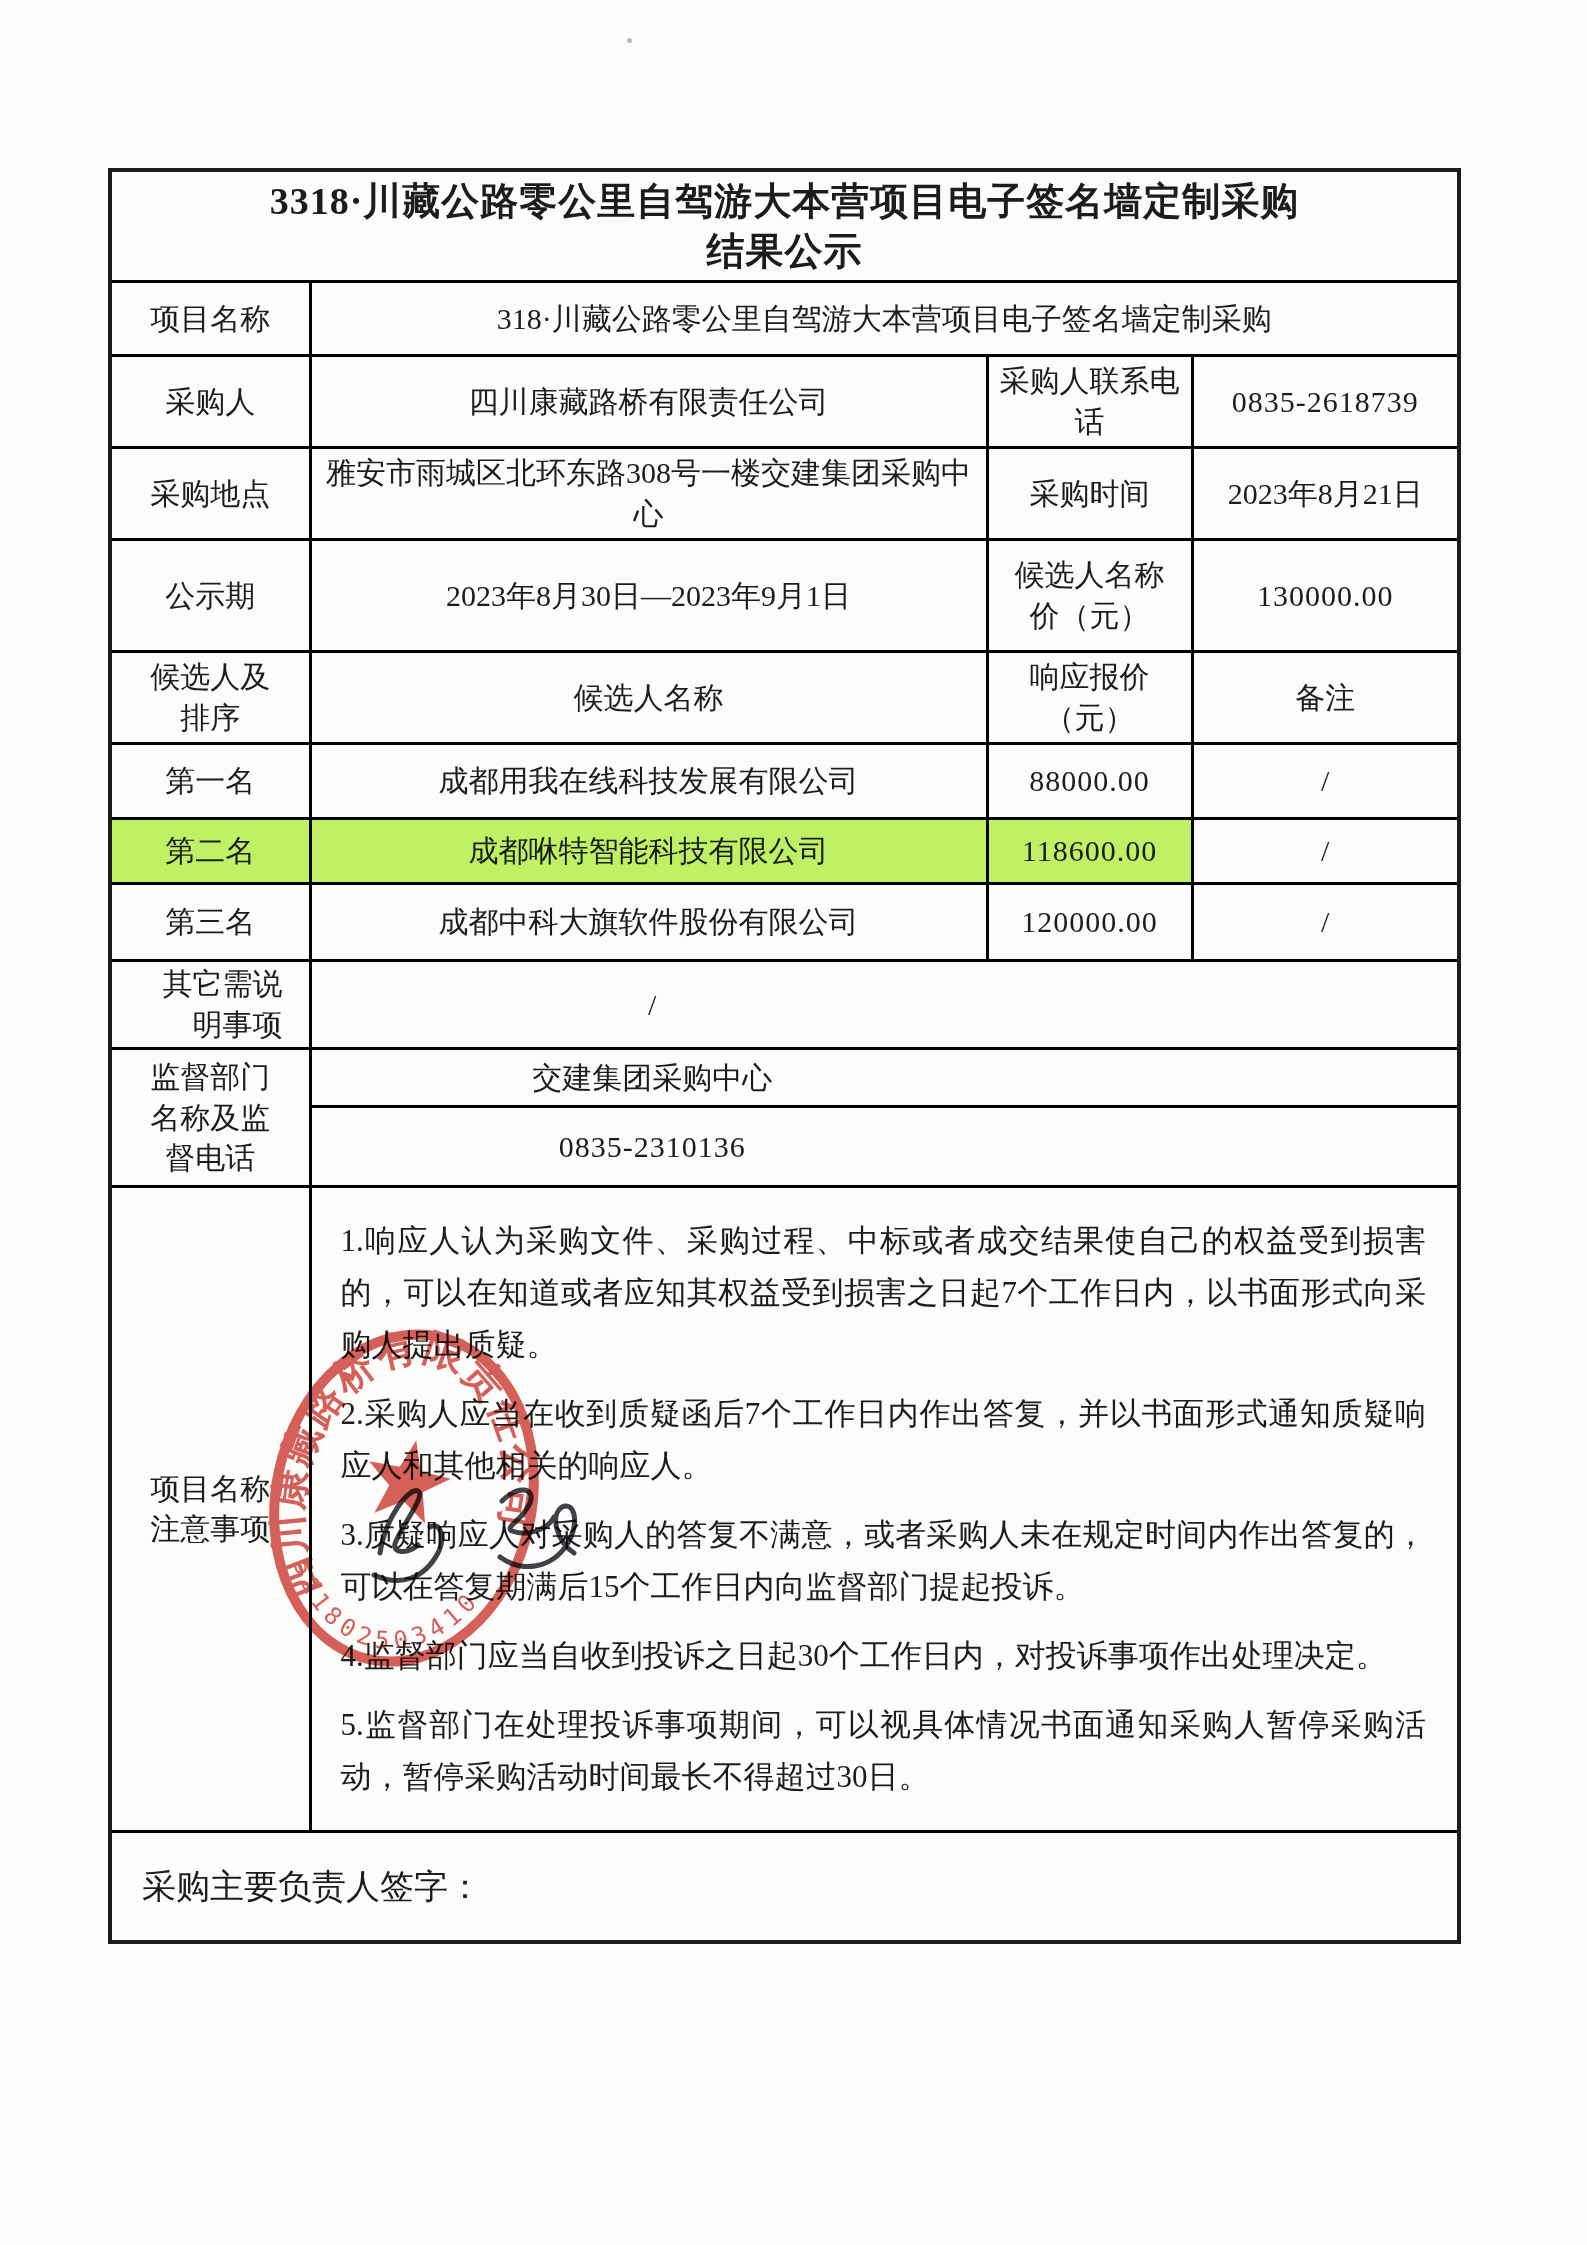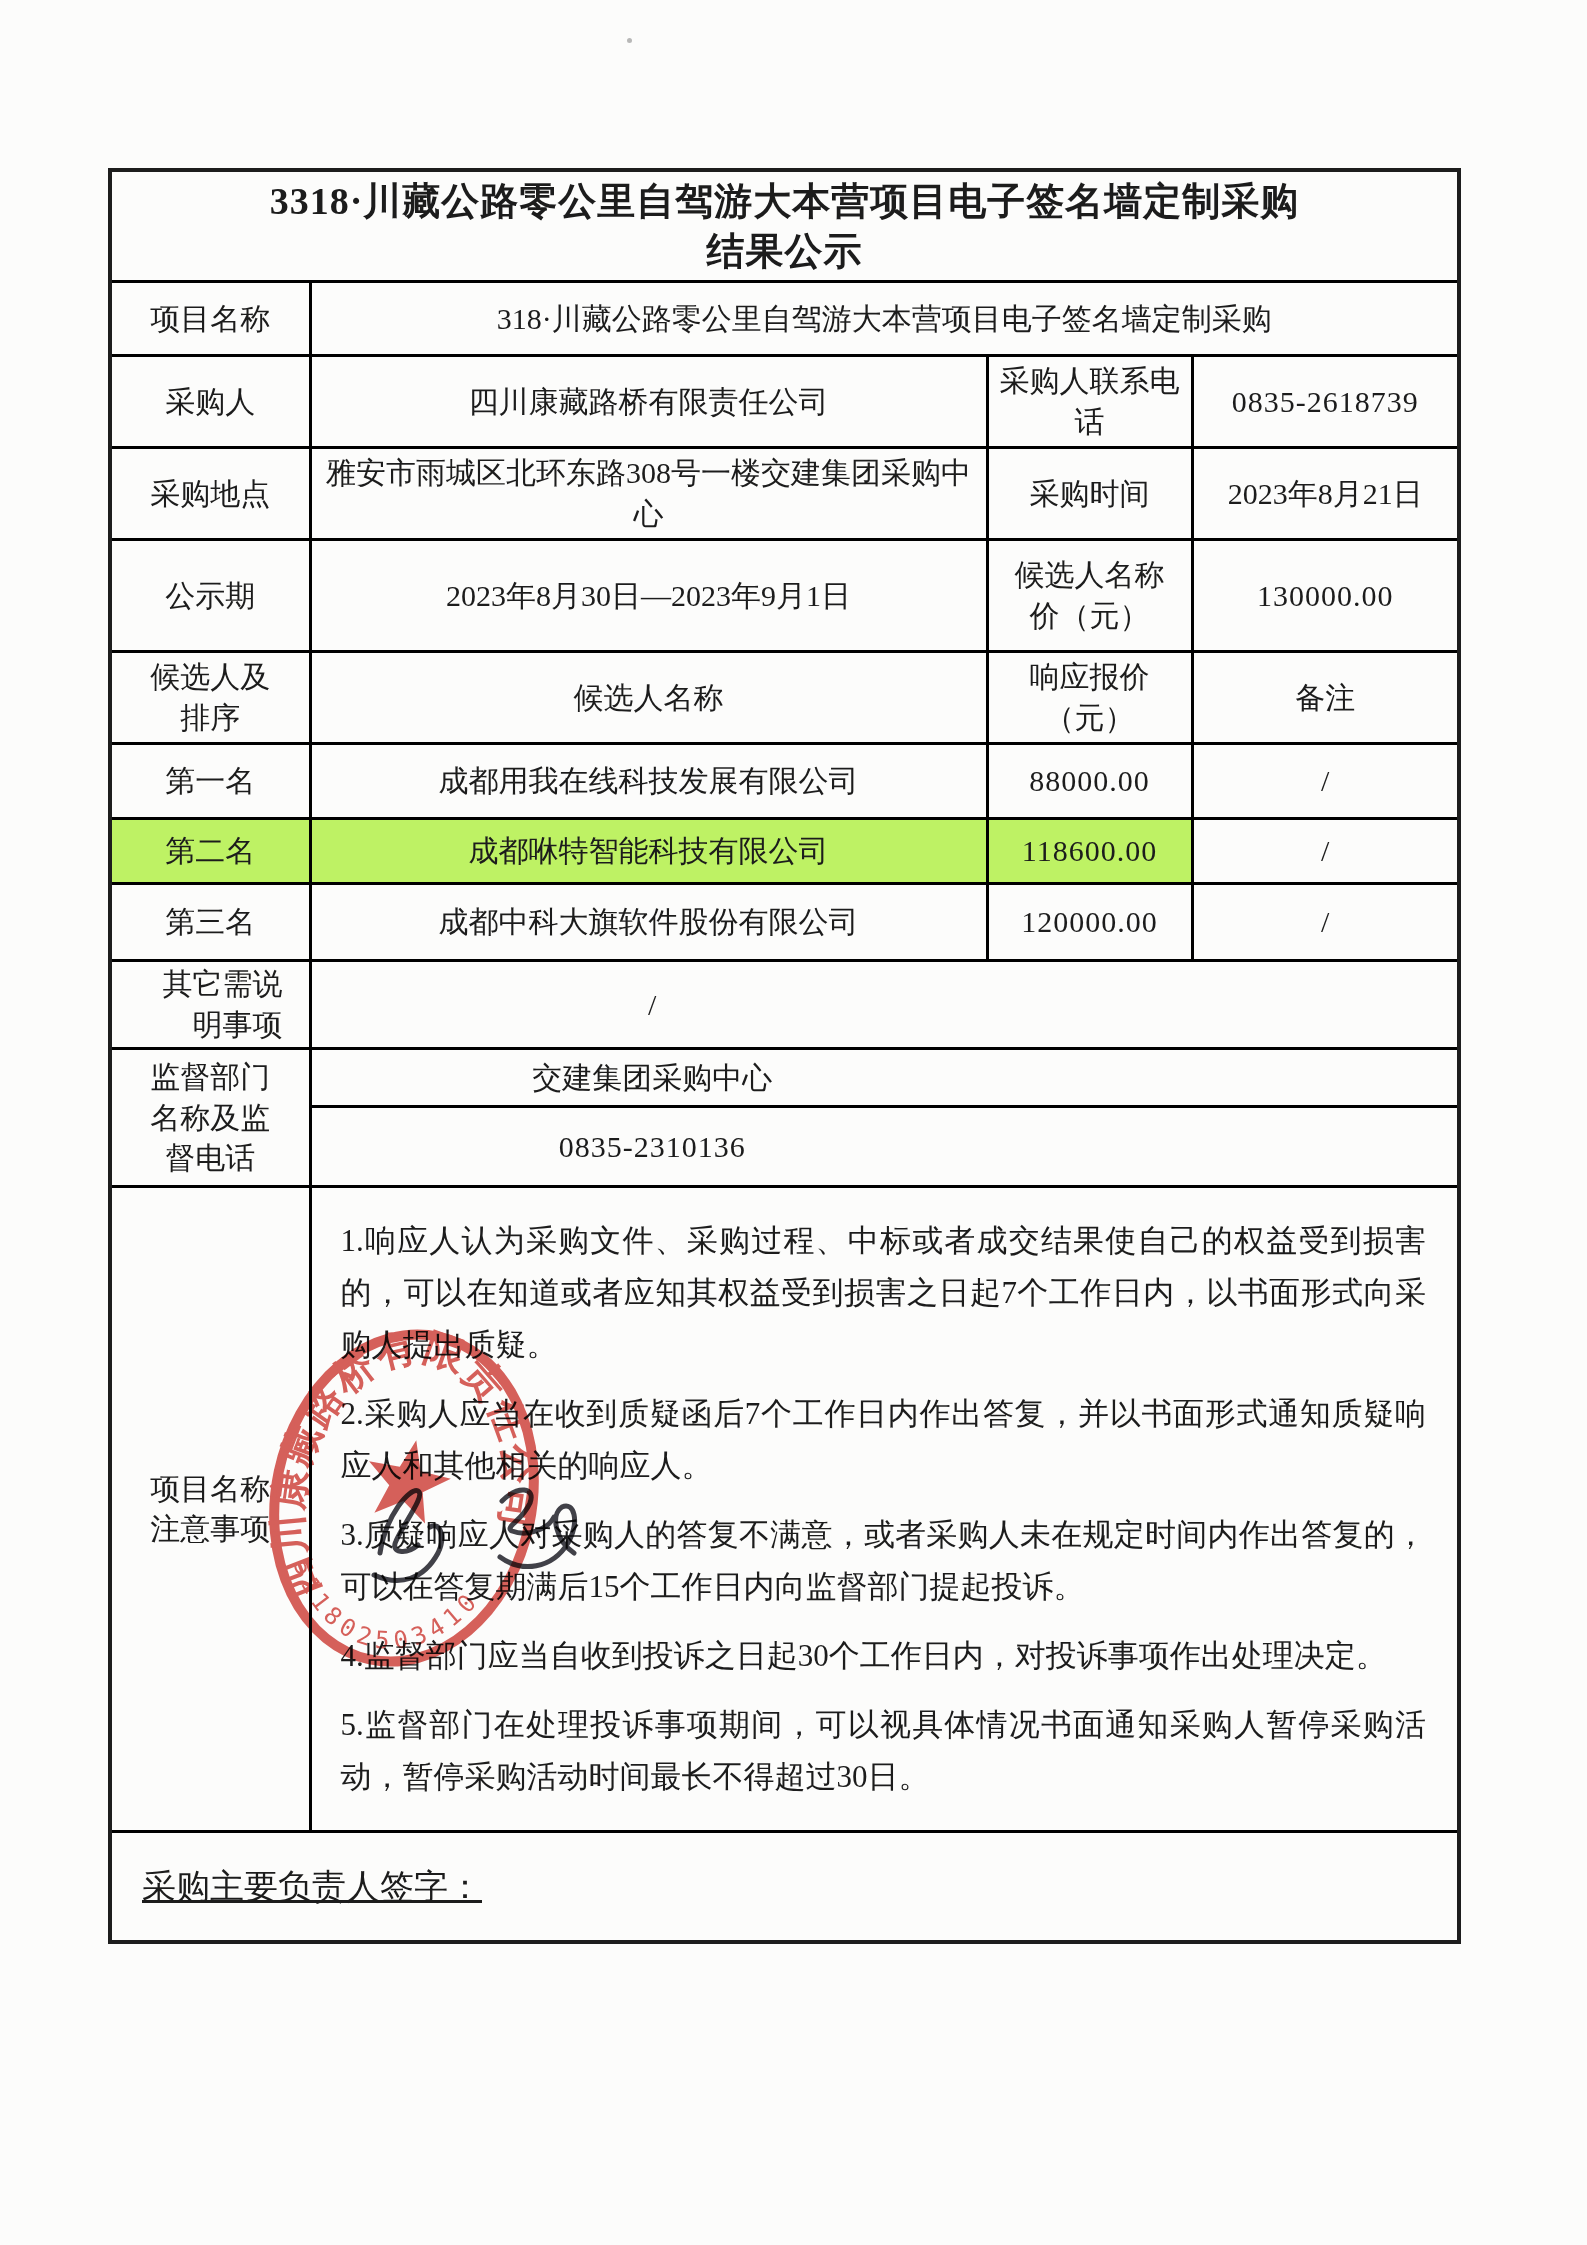--- a/index.html
+++ b/index.html
@@ -28,21 +28,21 @@
   .label{padding:2px 26px;}
   .prewrap{white-space:pre-line;font-family:Liberation Serif, serif;}
   .num{letter-spacing:1px;}
   .midcenter{padding-right:472px;}
   .hl{background:#bef264;}
   .objection{
     text-align:justify;font-size:31px;line-height:52px;
     padding:10px 14px 10px 12px;vertical-align:middle;
   }
   .objection p{margin:17px;}
-  .sign-cell{text-align:left;font-size:34px;padding-left:30px;vertical-align:middle;text-decoration:underline;}
+  .sign-cell{text-align:left;font-size:34px;padding-left:30px;vertical-align:middle;}
   .stamp{
     position:absolute;left:254px;top:1308px;width:300px;height:380px;
     mix-blend-mode:multiply;opacity:.88;
   }
   .signature{
     position:absolute;left:352px;top:1452px;width:280px;height:170px;
     mix-blend-mode:multiply;
   }
 </style>
 </head>

